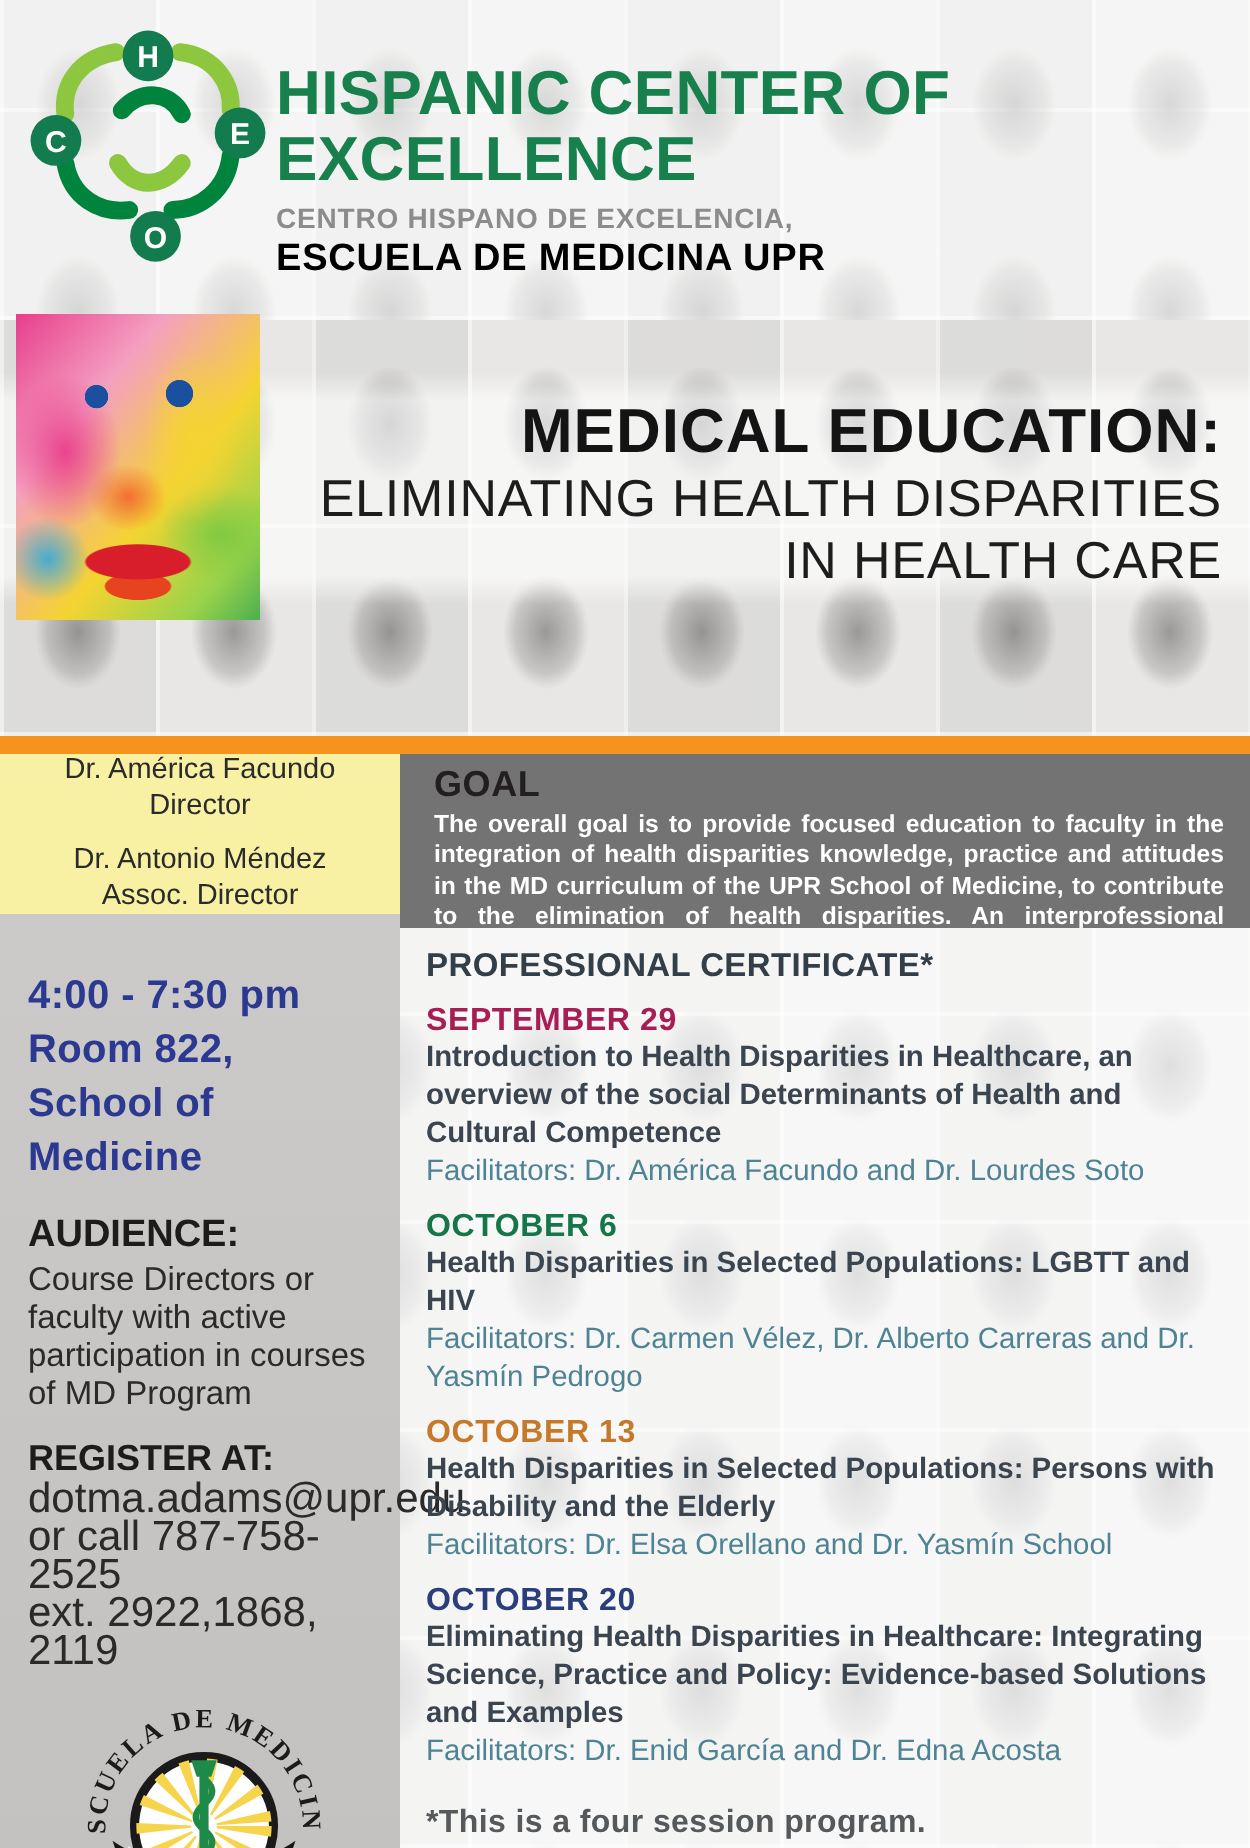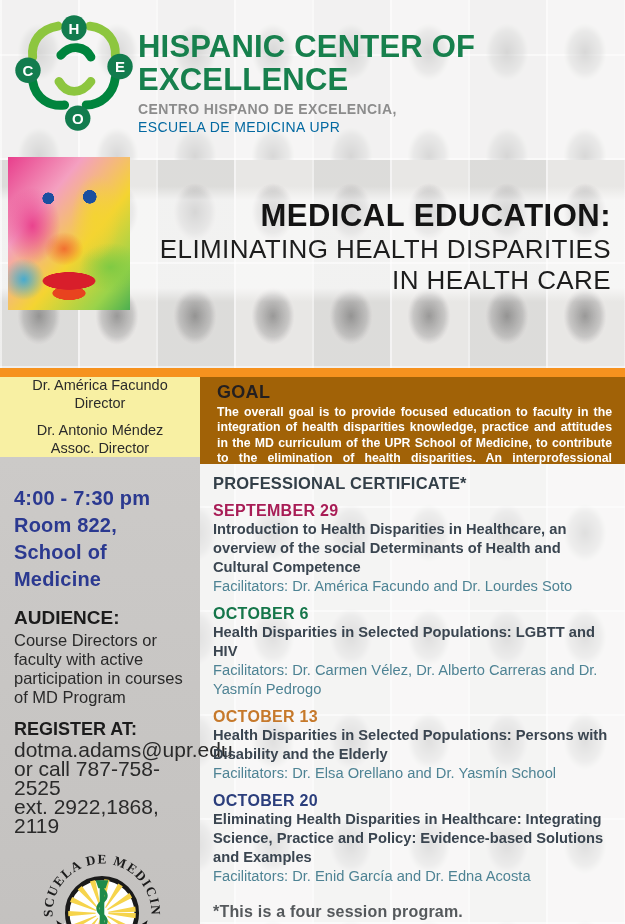--- a/index.html
+++ b/index.html
@@ -23,21 +23,21 @@
   .faces-header { top:0; height:160px; opacity:.32; }
   .faces-band   { top:160px; height:208px; opacity:.85; z-index:1; }
   .faces-main   { top:377px; height:547px; opacity:.26; }
   
   .header { position:absolute; top:0; left:0; width:100%; height:160px; z-index:5; }
   .logo { position:absolute; left:12px; top:10px; }
   .org { position:absolute; left:138px; top:30px; line-height:1.08; }
   .org-l1 { font-size:31px; font-weight:700; color:#17804D; letter-spacing:.2px; }
   .org-l2 { font-size:19px; font-weight:700; color:#2E9C53; margin-top:4px; letter-spacing:.2px; }
   .org-l3 { font-size:14px; font-weight:700; color:#8C8C8C; margin-top:5px; letter-spacing:.4px; }
-  .org-l4 { font-size:14px; font-weight:400; color:#0369a1; margin-top:3px; letter-spacing:.4px; }
+  .org-l4 { font-size:19px; font-weight:700; color:#000000; margin-top:3px; letter-spacing:.4px; }
   
   .title-band {
     position:absolute; top:186px; left:0; width:100%; height:116px; z-index:2;
     background:linear-gradient(rgba(255,255,255,0), rgba(255,255,255,.62) 12% 88%, rgba(255,255,255,0));
     text-align:right; padding:12px 14px 0 16px;
   }
   .title-l1 { font-size:31px; font-weight:800; color:#141414; letter-spacing:.5px; }
   .title-l2, .title-l3 { font-size:26px; font-weight:300; color:#1d1d1d; letter-spacing:.4px; line-height:1.2; }
   .face-art {
     position:absolute; left:8px; top:157px; width:122px; height:153px; z-index:3;
@@ -51,21 +51,21 @@
       radial-gradient(ellipse 45px 35px at 84% 72%, rgba(122,201,67,.9), transparent 70%),
       radial-gradient(ellipse 30px 30px at 13% 80%, rgba(41,168,224,.85), transparent 70%),
       radial-gradient(ellipse 28px 24px at 46% 60%, rgba(240,90,40,.8), transparent 70%),
       linear-gradient(130deg, #e83e8c, #f4a0c0 30%, #f4d431 60%, #9ad34a 85%, #4caf50);
   }
   
   .orange-bar { position:absolute; top:368px; left:0; width:100%; height:9px; background:#F6921E; z-index:4; }
   
   .goal {
     position:absolute; left:200px; top:377px; width:425px; height:87px; z-index:4;
-    background:#a16207; padding:5px 13px 0 17px; overflow:hidden;
+    background:#737373; padding:5px 13px 0 17px; overflow:hidden;
   }
   .goal-h { font-size:18px; font-weight:800; color:#231F20; letter-spacing:.3px; }
   .goal-b { font-size:12.3px; line-height:15.4px; color:#fff; font-weight:700; text-align:justify; margin-top:2px; }
   
   .left-col { position:absolute; left:0; top:377px; width:200px; height:547px; z-index:4; display:flex; flex-direction:column; }
   .directors-box {
     height:86px; background:#F8F0A3; text-align:center;
     display:flex; flex-direction:column; justify-content:center; gap:1px;
     color:#2B2B2B; font-weight:400; font-size:14.5px; line-height:17px;
   }

